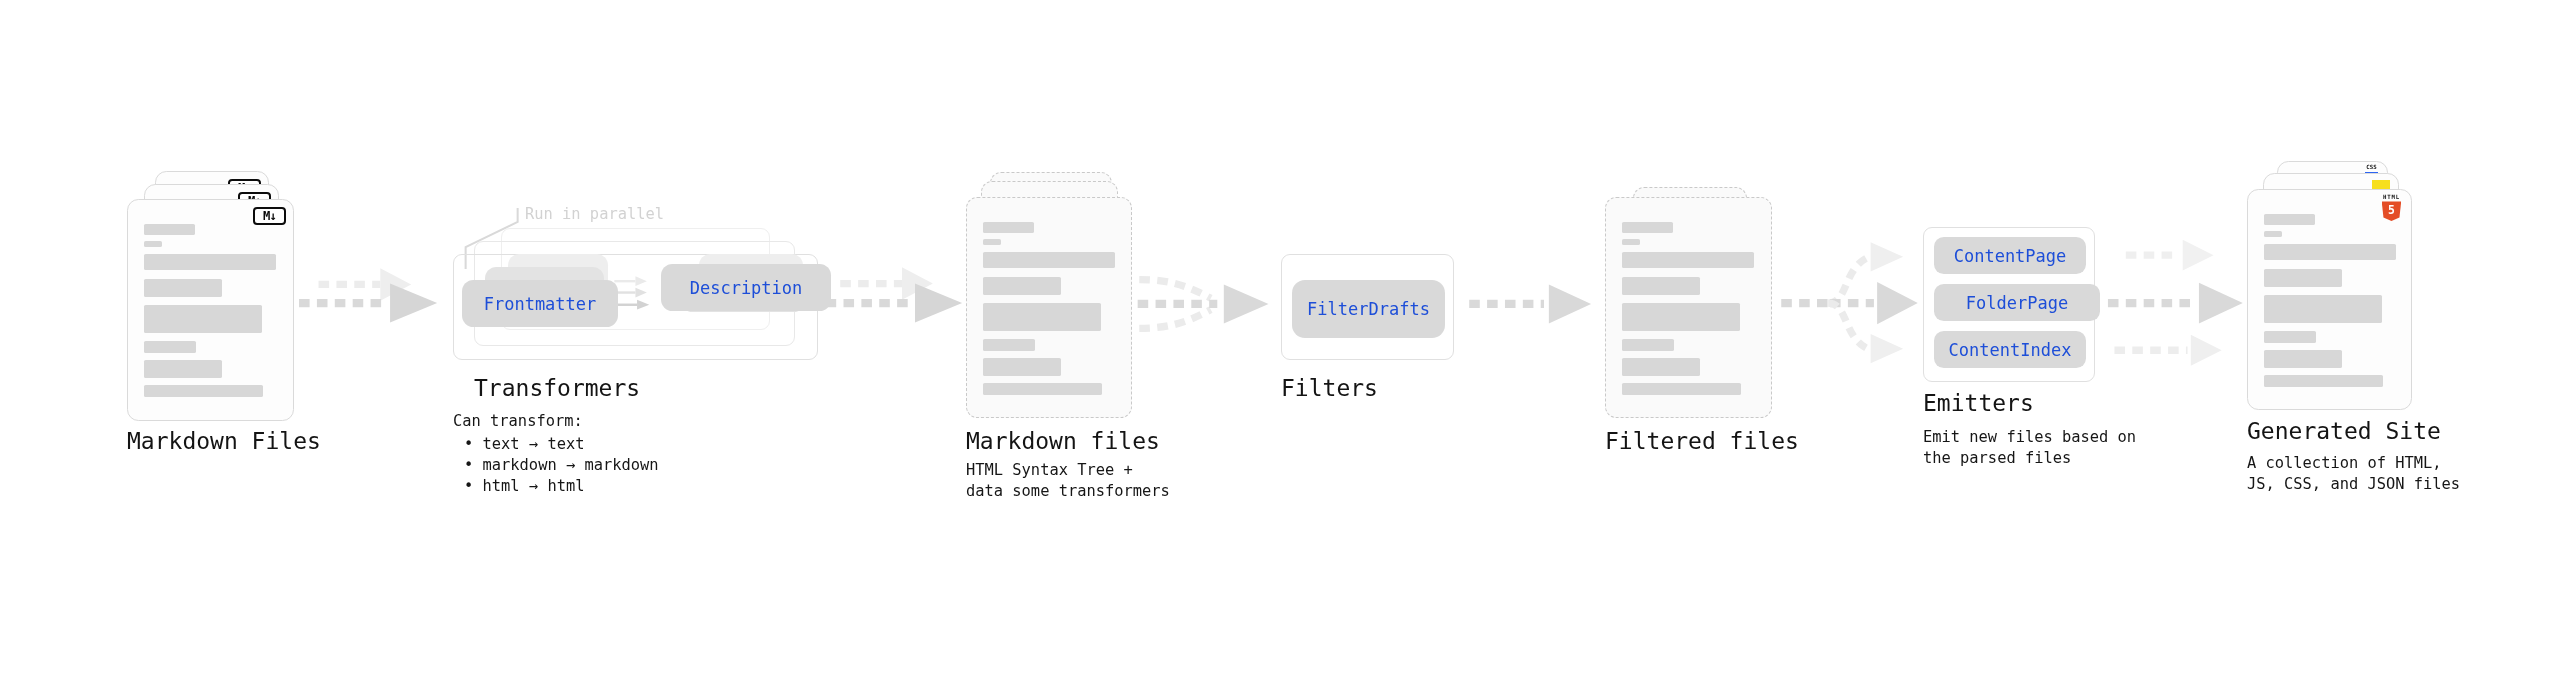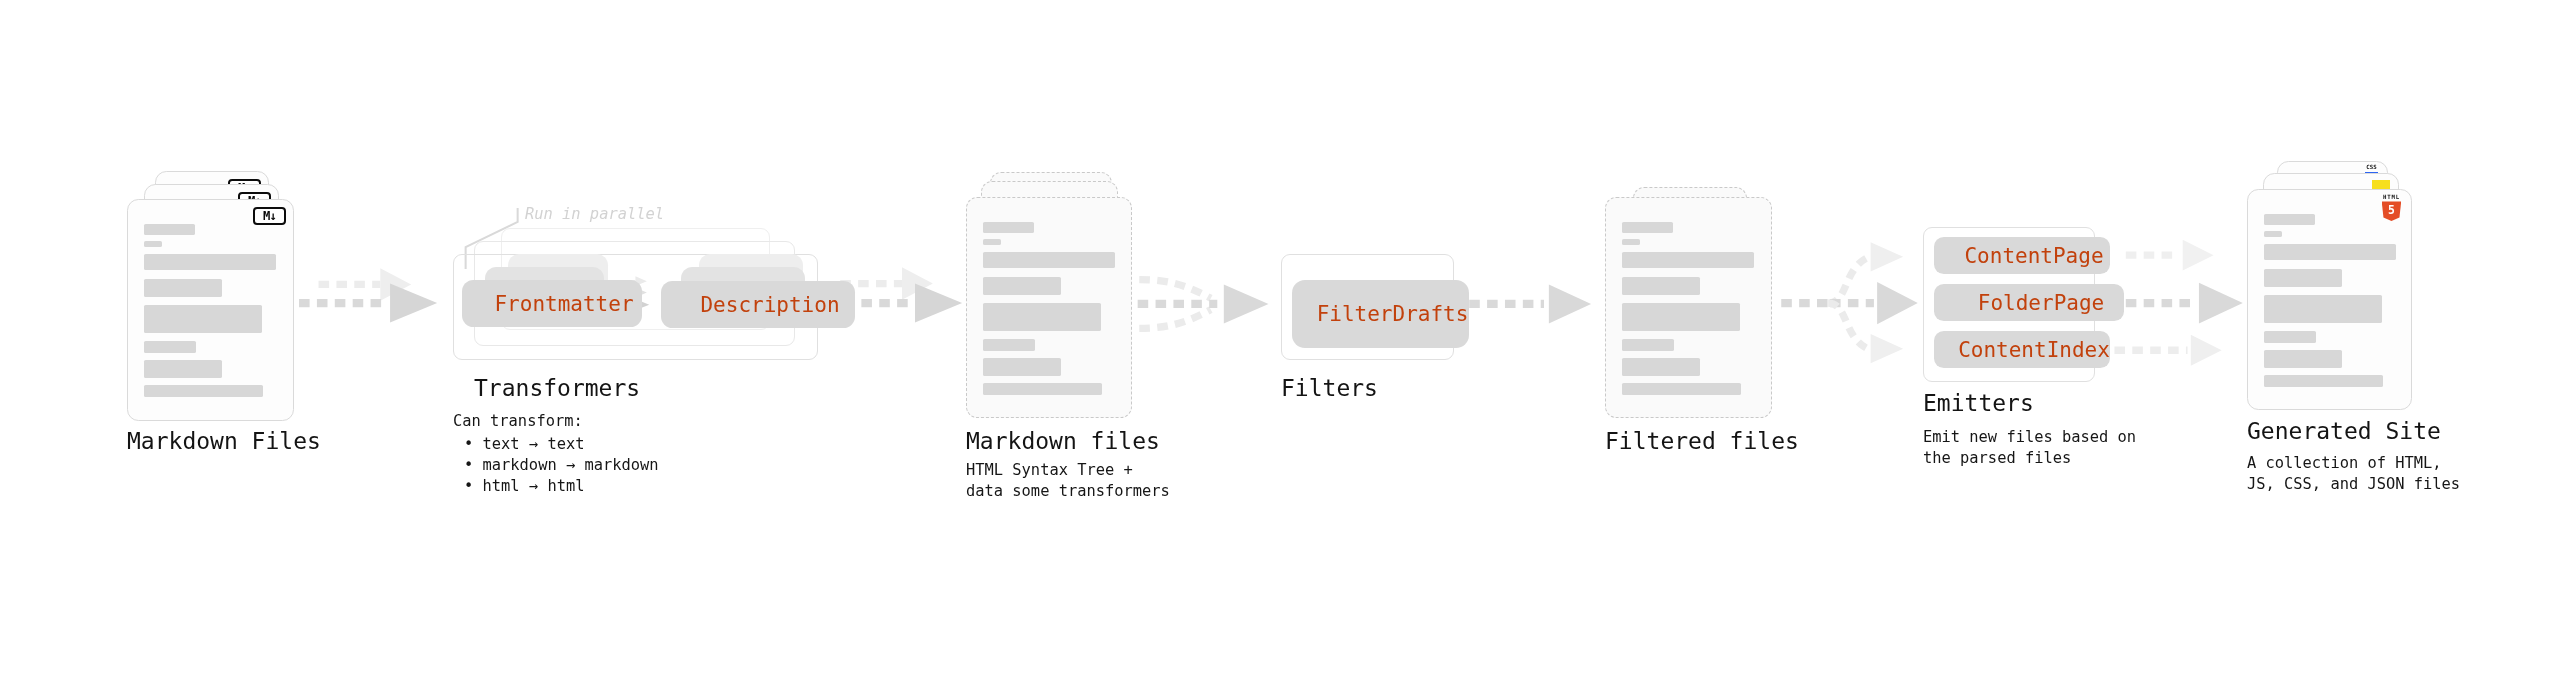--- a/index.html
+++ b/index.html
@@ -19,29 +19,29 @@
             border:2.4px solid #0c0c0c;border-radius:4.1px;color:#0c0c0c;font-size:12.2px;font-weight:bold;
             display:flex;align-items:center;justify-content:center;letter-spacing:-0.8px;box-sizing:border-box;}
 
   
   .frame{position:absolute;border-radius:9px;box-sizing:border-box;background:transparent;}
   .frame.f1{border:1.6px solid #e0e0e0;}
   .frame.f2{border:1.6px solid #e8e8e8;}
   .frame.f3{border:1.6px solid #efefef;}
   .frame.fill{background:#ffffff;}
 
-  .pill{position:absolute;background:#d9d9d9;border-radius:11.4px;color:#c2410c;font-size:21px;
-        display:flex;align-items:center;justify-content:center;white-space:nowrap;padding-left:24px;}
+  .pill{position:absolute;background:#d9d9d9;border-radius:11.4px;color:#1d4ed8;font-size:17px;
+        display:flex;align-items:center;justify-content:center;white-space:nowrap;}
   .ghost{position:absolute;border-radius:11.4px;}
   .ghost.g1{background:#e3e3e3;}
   .ghost.g2{background:#eeeeee;}
 
   .title{position:absolute;font-size:23px;font-weight:500;color:#141414;white-space:nowrap;}
   .subtext{position:absolute;font-size:15.4px;color:#161616;line-height:21px;white-space:nowrap;}
-  .annotation{position:absolute;font-size:15.4px;color:#d2d2d2;white-space:nowrap;font-style:italic;}
+  .annotation{position:absolute;font-size:15.4px;color:#d2d2d2;white-space:nowrap;}
 
   
   .html5-badge{position:absolute;top:4.1px;right:9.8px;width:19.5px;text-align:center;}
   .html5-label{font-size:5.7px;font-weight:bold;color:#111;letter-spacing:0.8px;line-height:6.5px;}
   .html5-shield{width:19.5px;height:19.5px;margin-top:0.8px;background:#e44d26;
                 clip-path:polygon(0 0,100% 0,91% 82%,50% 100%,9% 82%);
                 color:#ffffff;font-size:11.4px;font-weight:bold;text-align:center;line-height:18px;}
   .js-badge{position:absolute;top:5.7px;right:8.1px;width:18px;height:9.8px;background:#f7df1e;}
   .css-badge{position:absolute;top:3.3px;right:6.5px;width:18px;text-align:center;}
   .css-label{font-size:5.7px;font-weight:bold;color:#111;line-height:5.7px;}
@@ -135,21 +135,21 @@
   <div class="frame f3" style="left:501px;top:228px;width:269px;height:102px"></div>
   <div class="frame f2" style="left:474px;top:241px;width:321px;height:105px"></div>
   <div class="frame f1" style="left:453px;top:254px;width:365px;height:106px"></div>
 
   <div class="ghost g2" style="left:508px;top:254px;width:100px;height:41px"></div>
   <div class="ghost g2" style="left:699px;top:254px;width:104px;height:41px"></div>
   <div class="ghost g1" style="left:485px;top:267px;width:119px;height:45px"></div>
   <div class="ghost g1" style="left:681px;top:267px;width:124px;height:45px"></div>
 
   <div class="pill" style="left:462px;top:280px;width:156px;height:47px">Frontmatter</div>
-  <div class="pill" style="left:661px;top:281px;width:170px;height:47px">Description</div>
+  <div class="pill" style="left:661px;top:264px;width:170px;height:47px">Description</div>
 
   <div class="title" style="left:474px;top:375px">Transformers</div>
   <div class="subtext" style="left:453px;top:411px">Can transform:</div>
   <div class="subtext" style="left:464px;top:434px">• text → text</div>
   <div class="subtext" style="left:464px;top:455px">• markdown → markdown</div>
   <div class="subtext" style="left:464px;top:476px">• html → html</div>
 
   <div class="card dashed" style="left:990px;top:172px;width:122px;height:57px"></div>
   <div class="card dashed" style="left:981px;top:181px;width:137px;height:57px"></div>
   <div class="card dashed doc-bars" style="left:966px;top:197px;width:166px;height:221px">
@@ -162,21 +162,21 @@
       <div class="bar" style="top: 160px; width: 78px; height: 18px;"></div>
       <div class="bar" style="top: 185px; width: 119px; height: 12.2px;"></div>
     </div>
   <div class="title" style="left:966px;top:428px">Markdown files</div>
   <div class="subtext" style="left:966px;top:460px">
     <div>HTML Syntax Tree +</div>
     <div>data some transformers</div>
   </div>
 
   <div class="frame f1 fill" style="left:1281px;top:254px;width:173px;height:106px"></div>
-  <div class="pill" style="left:1292px;top:280px;width:153px;height:68px;border-radius:13px">FilterDrafts</div>
+  <div class="pill" style="left:1292px;top:280px;width:153px;height:58px;border-radius:13px">FilterDrafts</div>
   <div class="title" style="left:1281px;top:375px">Filters</div>
 
   <div class="card dashed" style="left:1633px;top:187px;width:114px;height:49px"></div>
   <div class="card dashed doc-bars" style="left:1605px;top:197px;width:167px;height:221px">
       <div class="bar" style="top: 24.4px; width: 51px; height: 10.6px;"></div>
       <div class="bar" style="top: 41px; width: 18px; height: 5.7px;"></div>
       <div class="bar" style="top: 54px; width: 132px; height: 16.3px;"></div>
       <div class="bar" style="top: 79px; width: 78px; height: 18px;"></div>
       <div class="bar" style="top: 105px; width: 118px; height: 28.4px;"></div>
       <div class="bar" style="top: 141px; width: 52px; height: 12.2px;"></div>

